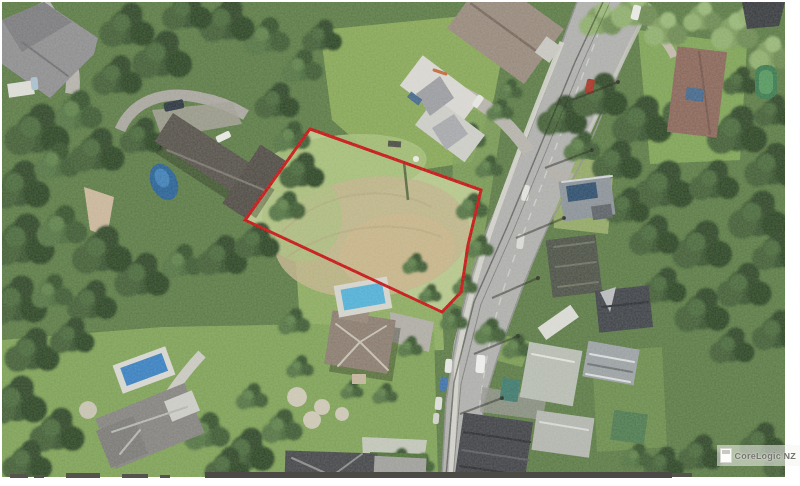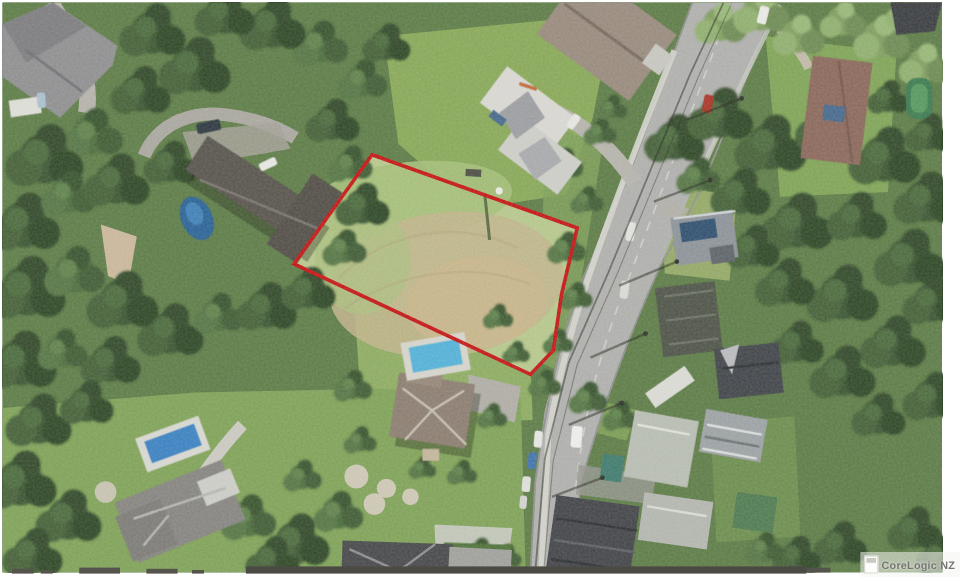--- a/index.html
+++ b/index.html
@@ -1,21 +1,21 @@
 <!DOCTYPE html>
 <html><head>
 <meta charset="utf-8">
 <style>
   html,body{margin:0;padding:0;background:#ffffff;}
   .frame{position:relative;width:800px;height:486px;background:#ffffff;overflow:hidden;
          font-family:"Liberation Sans", sans-serif;}
   .photo{position:absolute;left:2px;top:2px;width:783px;height:475px;overflow:hidden;background:#5c7b46;}
   .photo svg{display:block;width:100%;height:100%;}
   .edge-seg{position:absolute;background:#55544c;z-index:6;}
-  .watermark{position:absolute;right:0;bottom:5px;height:21px;z-index:8;display:flex;align-items:center;
+  .watermark{position:absolute;right:0;bottom:20px;height:21px;z-index:8;display:flex;align-items:center;
              padding:0 4px 0 3px;background:rgba(244,244,241,0.55);text-align:right;}
   .wm-logo{display:inline-block;width:12px;height:15px;background:#fdfdfc;margin-right:3px;
            box-shadow:inset 0 0 0 1px #d8d8d2;position:relative;}
   .wm-logo:after{content:"";position:absolute;left:2px;top:2px;width:8px;height:4px;background:#c9c9c2;}
   .wm-text{font-size:9px;font-weight:bold;color:#757570;letter-spacing:0.2px;white-space:nowrap;
            text-shadow:0 0 2px rgba(255,255,255,0.9);}
 </style>
 </head>
 <body>
 

